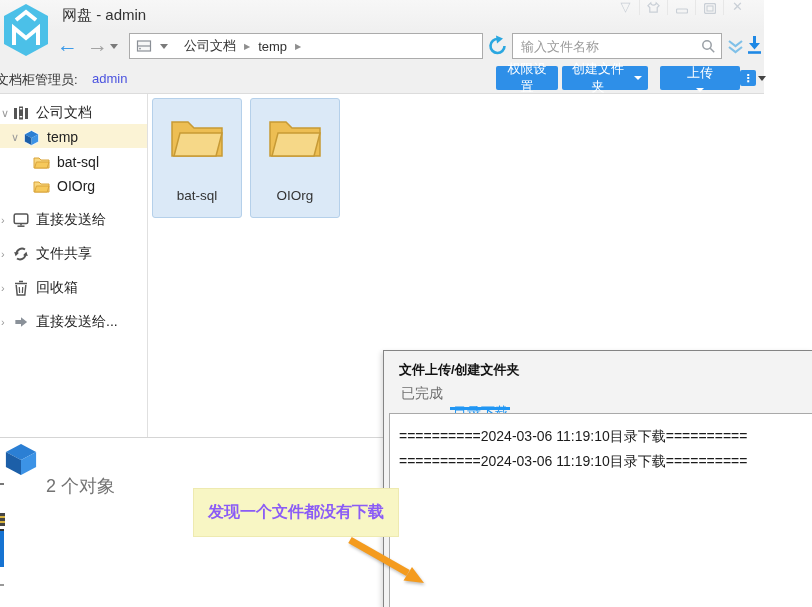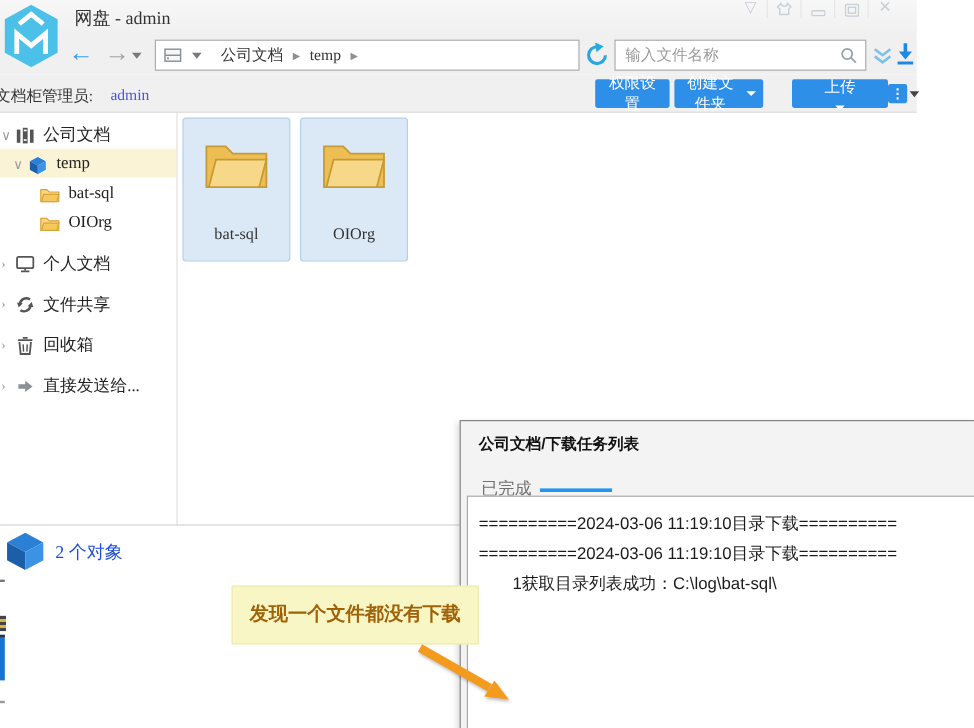--- a/index.html
+++ b/index.html
@@ -5,21 +5,21 @@
   html,body{margin:0;padding:0;}
   body{
     width:812px;height:607px;position:relative;overflow:hidden;
     background:#ffffff;
     font-family:"Liberation Sans","DejaVu Sans",sans-serif;
     -webkit-font-smoothing:antialiased;
   }
   .abs{position:absolute;}
 
   
-  #app{position:absolute;left:0;top:0;width:764px;height:607px;background:#fff;font-family:Liberation Serif, serif;}
+  #app{position:absolute;left:0;top:0;width:764px;height:607px;background:#fff;}
   #titlebar{position:absolute;left:0;top:0;width:764px;height:30px;background:linear-gradient(#f7f7f7,#f0f0f0);}
   #title{position:absolute;left:62px;top:6px;font-size:15px;color:#333;}
   #winctrls{position:absolute;left:612px;top:-5px;height:20px;display:flex;align-items:flex-end;z-index:3;}
   .wbtn{width:27px;height:20px;display:flex;align-items:flex-end;justify-content:center;color:#c9cfd6;font-size:13px;border-right:1px solid #e7e7e7;padding-bottom:1px;}
   .wbtn:last-child{border-right:none;}
   .wbtn svg{display:block;}
 
   
   #toolbar1{position:absolute;left:0;top:30px;width:764px;height:32px;background:#f0f0f0;}
   .navglyph{font-size:21px;font-weight:bold;line-height:1;}
@@ -40,21 +40,21 @@
   #chev2-ico{position:absolute;left:727px;top:39px;}
   #dl-ico{position:absolute;left:746px;top:35px;}
 
   
   #toolbar2{position:absolute;left:0;top:62px;width:764px;height:32px;background:#f0f0f0;border-bottom:1px solid #dcdcdc;box-sizing:border-box;}
   #admin-label{position:absolute;left:-4px;top:71px;font-size:13px;color:#333;}
   #admin-user{position:absolute;left:92px;top:71px;font-size:13px;color:#4a52df;}
   .bluebtn{position:absolute;top:66px;height:24px;background:#2e8fe8;color:#fff;font-size:13px;border:none;border-radius:2px;display:flex;align-items:center;justify-content:center;gap:6px;font-family:inherit;cursor:default;}
   .caret-w{width:0;height:0;border-left:4px solid transparent;border-right:4px solid transparent;border-top:4px solid #fff;}
   #btn-perm{left:496px;width:62px;}
-  #btn-create{left:562px;width:74px;}
+  #btn-create{left:562px;width:86px;}
   #btn-upload{left:660px;width:80px;flex-direction:column;}
   #btn-more{position:absolute;left:740px;top:70px;width:16px;height:16px;background:#2e8fe8;border-radius:2px;color:#fff;font-size:11px;font-weight:bold;display:flex;align-items:center;justify-content:center;}
   #more-caret{position:absolute;left:758px;top:76px;border-top-color:#444;}
 
   
   #sidebar-sep{position:absolute;left:147px;top:94px;width:1px;height:344px;background:#e0e0e0;}
   .trow{position:absolute;height:20px;display:flex;align-items:center;font-size:14px;color:#222;white-space:nowrap;}
   .expander{color:#9a9a9a;font-size:11px;width:12px;display:inline-block;}
   .ticon{display:inline-block;margin-right:7px;}
   #row-temp-hl{position:absolute;left:0;top:124px;width:147px;height:24px;background:#fbf3d5;}
@@ -62,37 +62,37 @@
   
   .tile{position:absolute;top:98px;width:90px;height:120px;background:#dbe9f7;border:1px solid #b5d0ea;border-radius:3px;box-sizing:border-box;}
   #tile-0{left:152px;}
   #tile-1{left:250px;}
   .tile .ficon{position:absolute;left:50%;top:16px;transform:translateX(-50%);}
   .tile .fname{position:absolute;left:0;right:0;bottom:14px;text-align:center;font-size:13.5px;color:#333;}
 
   
   #status-sep{position:absolute;left:0;top:437px;width:764px;height:1px;background:#d5d5d5;}
   #status-cube{position:absolute;left:3px;top:441px;}
-  #status-text{position:absolute;left:46px;top:451px;font-size:15px;color:#1d4ed8;}
+  #status-text{position:absolute;left:46px;top:474px;font-size:18px;color:#737373;}
 
   
   .frag{position:absolute;left:0;z-index:5;}
 
   
   #dialog{position:absolute;left:383px;top:350px;width:430px;height:258px;background:#f3f3f3;border:1px solid #848484;box-sizing:border-box;box-shadow:-2px 2px 5px rgba(0,0,0,0.14);z-index:20;}
   #dlg-title{position:absolute;left:15px;top:10px;font-size:13px;font-weight:bold;color:#111;}
-  .dlg-tab{position:absolute;top:48px;font-size:14px;text-align:center;}
+  .dlg-tab{position:absolute;top:34px;font-size:14px;text-align:center;}
   #tab-done{left:17px;color:#6f6f6f;}
   #tab-dir{left:69px;color:#2196f3;margin-top:19px;}
   #tab-underline{position:absolute;left:66px;top:56px;width:60px;height:3px;background:#2196f3;}
   #log-panel{position:absolute;left:5px;top:62px;width:424px;height:210px;background:#fff;border:1px solid #a9a9a9;box-sizing:border-box;padding:10px 4px 0 9px;overflow:hidden;}
   .logline{font-size:14px;line-height:25px;color:#1b1b1b;white-space:pre-wrap;}
 
   
-  #callout{position:absolute;left:193px;top:488px;width:206px;height:49px;background:#f8f6c4;border:1px solid #eeeab0;box-sizing:border-box;z-index:30;display:flex;align-items:center;justify-content:center;font-size:16px;font-weight:bold;color:#a16207;}
+  #callout{position:absolute;left:193px;top:488px;width:206px;height:49px;background:#f8f6c4;border:1px solid #eeeab0;box-sizing:border-box;z-index:30;display:flex;align-items:center;justify-content:center;font-size:16px;font-weight:bold;color:#8b5cf6;}
   #arrow-layer{position:absolute;left:0;top:0;width:812px;height:607px;z-index:31;pointer-events:none;}
 </style>
 </head>
 <body>
 
 <div id="app">
 
   <div id="titlebar">
     <svg class="abs" style="left:2px;top:3px;z-index:2;" width="48" height="54" viewBox="0 0 48 54">
       <polygon points="24,1 46,13 46,41 24,53 2,41 2,13" fill="#4bc0e8"></polygon>
@@ -230,21 +230,21 @@
     <span>OIOrg</span>
   </div>
 
   <div class="trow" style="left:1px;top:210px;">
     <span class="expander">›</span>
     <svg class="ticon" width="16" height="16" viewBox="0 0 16 16">
       <rect x="1.2" y="2" width="13.6" height="9.5" rx="1.5" fill="none" stroke="#555" stroke-width="1.5"></rect>
       <line x1="8" y1="11.5" x2="8" y2="13.5" stroke="#555" stroke-width="1.5"></line>
       <line x1="4.5" y1="14.2" x2="11.5" y2="14.2" stroke="#555" stroke-width="1.5"></line>
     </svg>
-    <span>个人文档</span>
+    <span>直接发送给</span>
   </div>
 
   <div class="trow" style="left:1px;top:244px;">
     <span class="expander">›</span>
     <svg class="ticon" width="16" height="16" viewBox="0 0 16 16">
       <path d="M12,3.5 A5.5,5.5 0 0 0 3.5,7.5" fill="none" stroke="#555" stroke-width="2"></path>
       <polygon points="1.2,6 6,6.8 2.6,10.3" fill="#555"></polygon>
       <path d="M4,12.5 A5.5,5.5 0 0 0 12.5,8.5" fill="none" stroke="#555" stroke-width="2"></path>
       <polygon points="14.8,10 10,9.2 13.4,5.7" fill="#555"></polygon>
     </svg>
@@ -296,28 +296,27 @@
   <div id="status-text">2 个对象</div>
 
   <div class="frag" style="top:483px;width:4px;height:2px;background:#777;"></div>
   <div class="frag" style="top:513px;width:5px;height:13px;background:repeating-linear-gradient(#444 0 3px,#d8b440 3px 5px);"></div>
   <div class="frag" style="top:529px;width:4px;height:36px;background:#1673d2;border-top:2px solid #333;"></div>
   <div class="frag" style="top:584px;width:4px;height:2px;background:#999;"></div>
 
 </div>
 
 <div id="dialog">
-  <div id="dlg-title">公司文档/下载任务列表</div>
+  <div id="dlg-title">文件上传/创建文件夹</div>
   <div class="dlg-tab" id="tab-done">已完成</div>
   <div class="dlg-tab" id="tab-dir">目录下载</div>
   <div id="tab-underline"></div>
   <div id="log-panel">
     <div class="logline">==========2024-03-06 11:19:10目录下载==========</div>
     <div class="logline">==========2024-03-06 11:19:10目录下载==========</div>
-    <div class="logline">　　1获取目录列表成功：C:\log\bat-sql\</div>
   </div>
 </div>
 
 <div id="callout">
   <span>发现一个文件都没有下载</span>
 </div>
 <svg id="arrow-layer">
   <g style="filter:drop-shadow(1px 2px 1.5px rgba(0,0,0,0.25));">
     <line x1="350" y1="540" x2="408" y2="573" stroke="#f49b1e" stroke-width="7"></line>
     <polygon points="424,583 403.5,580.5 412,567" fill="#f49b1e"></polygon>

